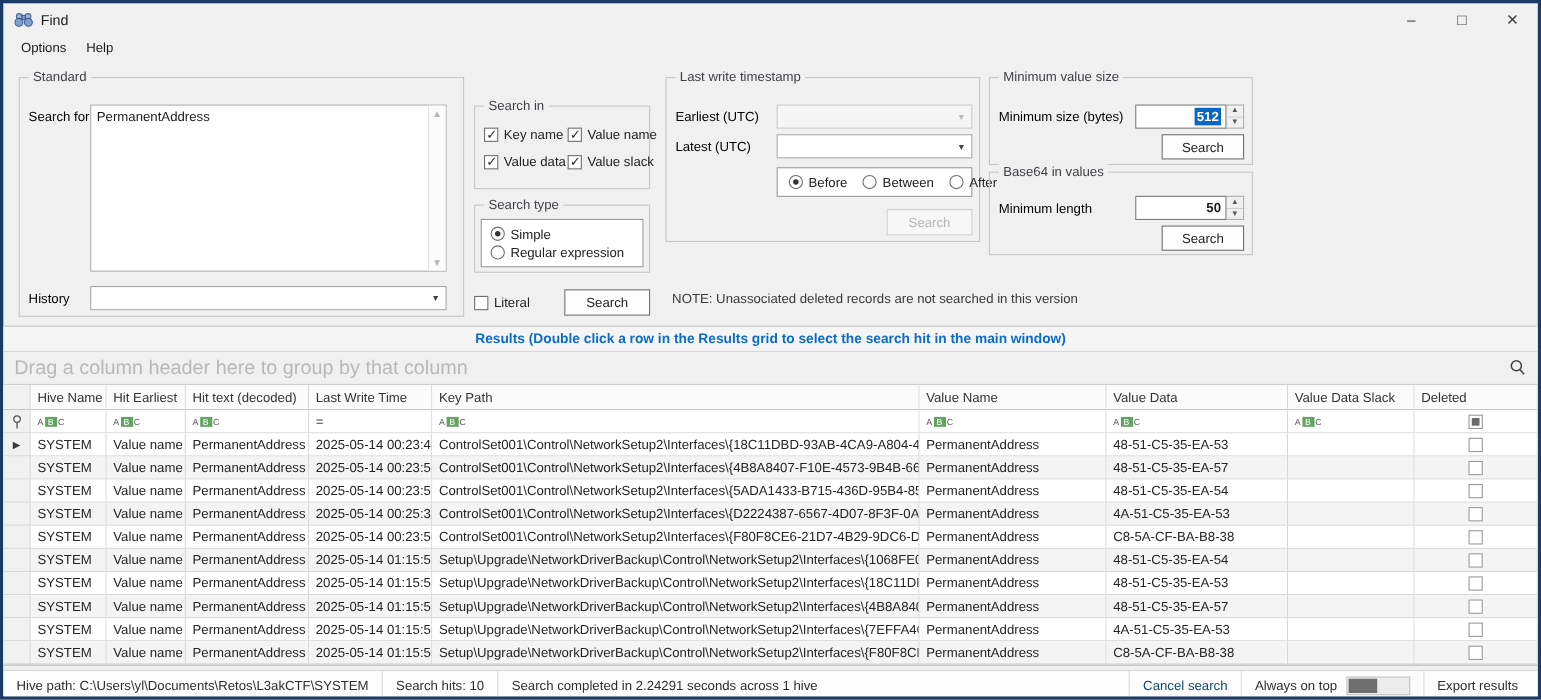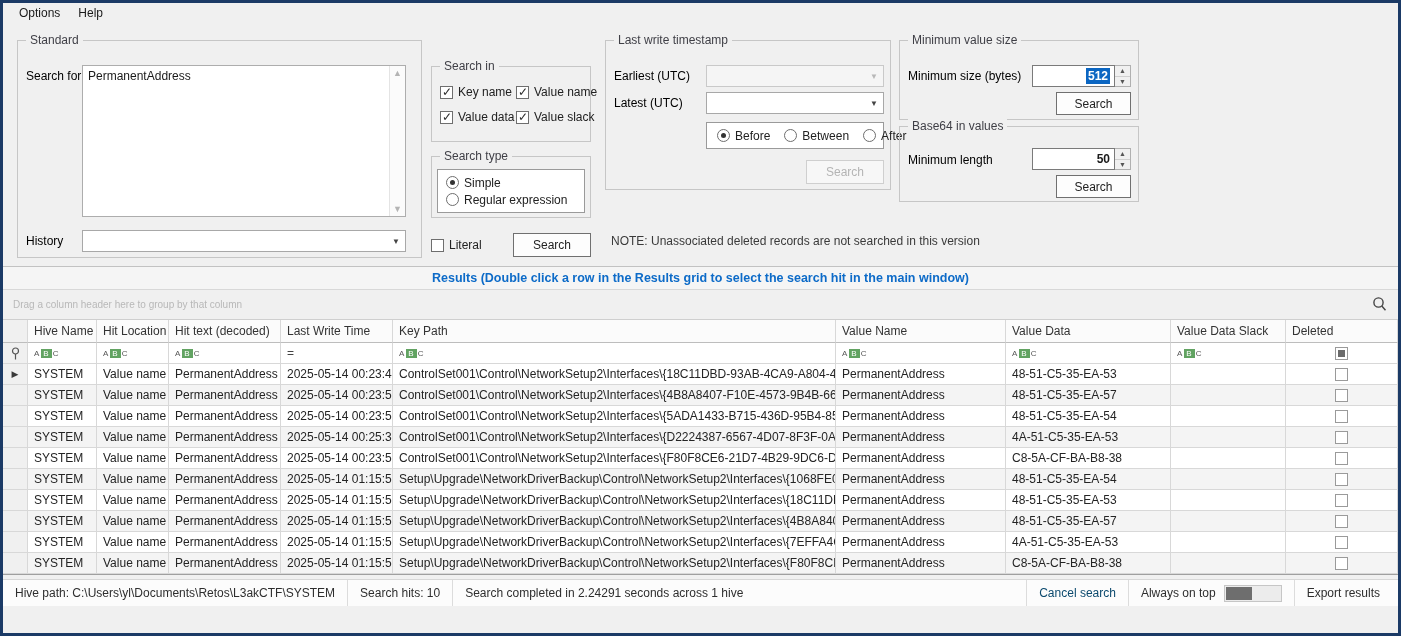--- a/index.html
+++ b/index.html
@@ -58,21 +58,21 @@
   .note { position:absolute; font-size:12px; color:#3a3a3a; }
   
   .radiostrip { position:absolute; border:1px solid #9a9a9a; background:#fff; display:flex; align-items:center; gap:14px; padding:0 10px; }
   .typebox { position:absolute; border:1px solid #9a9a9a; background:#fff; display:flex; flex-direction:column; justify-content:center; gap:3px; padding:4px 8px; }
   
   .caption { height:24px; border-top:1px solid #c2c2c2; border-bottom:1px solid #d8d8d8; background:#f5f5f5;
              display:flex; align-items:center; justify-content:center;
              font-size:12.5px; font-weight:bold; color:#0d6bc8; }
   .grouppanel { height:30px; background:#f0f0f0; border-bottom:1px solid #cfcfcf;
                 display:flex; align-items:center; padding:0 10px; }
-  .grouphint { font-size:10px; color:#b8b8b8; }
+  .grouphint { font-size:18px; color:#b8b8b8; }
   .grouppanel .mag { margin-left:auto; }
   
   .grid { background:#fff; }
   .grow { display:flex; width:1329px; }
   .gcell { border-right:1px solid #d8d8d8; border-bottom:1px solid #d8d8d8; padding:3px 6px;
            font-size:12px; color:#242424; white-space:nowrap; overflow:hidden; height:21px; }
   .hcell { height:23px; background:#fbfbfb; border-bottom:1px solid #bdbdbd; color:#333; padding-top:4px; }
   .fcell { background:#fff; display:flex; align-items:center; }
   .gut   { width:25px; flex:0 0 25px; background:#f0f0f0; display:flex; align-items:center; justify-content:center; padding:0; }
   .col-hive        { width:69px;  flex:0 0 69px; }
@@ -102,20 +102,37 @@
   .disabled-text { color:#0c4a6e; }
   .toggle { width:58px; height:17px; background:#ececec; border:1px solid #c6c6c6; margin-left:8px; position:relative; }
   .toggle .knob { position:absolute; left:1px; top:1px; width:26px; height:13px; background:#6e6e6e; }
   svg { display:block; }
 </style>
 </head>
 <body>
 
 <div class="window">
 
+  <div class="titlebar">
+    <span>
+      <svg width="17" height="14" viewBox="0 0 17 14">
+        <circle cx="4.5" cy="4" r="2.6" fill="#9db7d9" stroke="#4a6a9a"></circle>
+        <circle cx="12.5" cy="4" r="2.6" fill="#9db7d9" stroke="#4a6a9a"></circle>
+        <circle cx="4.2" cy="9.3" r="3.6" fill="#7fa1cc" stroke="#3d5d8f"></circle>
+        <circle cx="12.8" cy="9.3" r="3.6" fill="#7fa1cc" stroke="#3d5d8f"></circle>
+        <rect x="7" y="3" width="3" height="4" fill="#7fa1cc" stroke="#3d5d8f"></rect>
+      </svg>
+    </span>
+    <span class="title-text">Find</span>
+    <div class="winbtns">
+      <span class="winbtn">–</span>
+      <span class="winbtn">□</span>
+      <span class="winbtn">✕</span>
+    </div>
+  </div>
 
   <div class="menubar">
     <span class="menu-item">Options</span>
     <span class="menu-item">Help</span>
   </div>
 
   <div class="controls">
 
     <div class="gbox" style="left:14px; top:10px; width:405px; height:218px;">
       <span class="legend">Standard</span>
@@ -245,21 +262,21 @@
         <circle cx="7.5" cy="6.5" r="4.6" fill="none" stroke="#444" stroke-width="1.4"></circle>
         <line x1="10.8" y1="10" x2="14.5" y2="14.2" stroke="#444" stroke-width="1.4"></line>
       </svg>
     </span>
   </div>
 
   <div class="grid">
     <div class="grow">
         <div class="gcell hcell gut"></div>
         <div class="gcell hcell col-hive">Hive Name</div>
-        <div class="gcell hcell col-hit_location">Hit Location</div>
+        <div class="gcell hcell col-hit_location">Hit Earliest</div>
         <div class="gcell hcell col-hit_text">Hit text (decoded)</div>
         <div class="gcell hcell col-last_write">Last Write Time</div>
         <div class="gcell hcell col-key_path">Key Path</div>
         <div class="gcell hcell col-value_name">Value Name</div>
         <div class="gcell hcell col-value_data">Value Data</div>
         <div class="gcell hcell col-value_slack">Value Data Slack</div>
         <div class="gcell hcell col-deleted">Deleted</div>
       </div>
     <div class="grow">
         <div class="gcell fcell gut cell-center">

